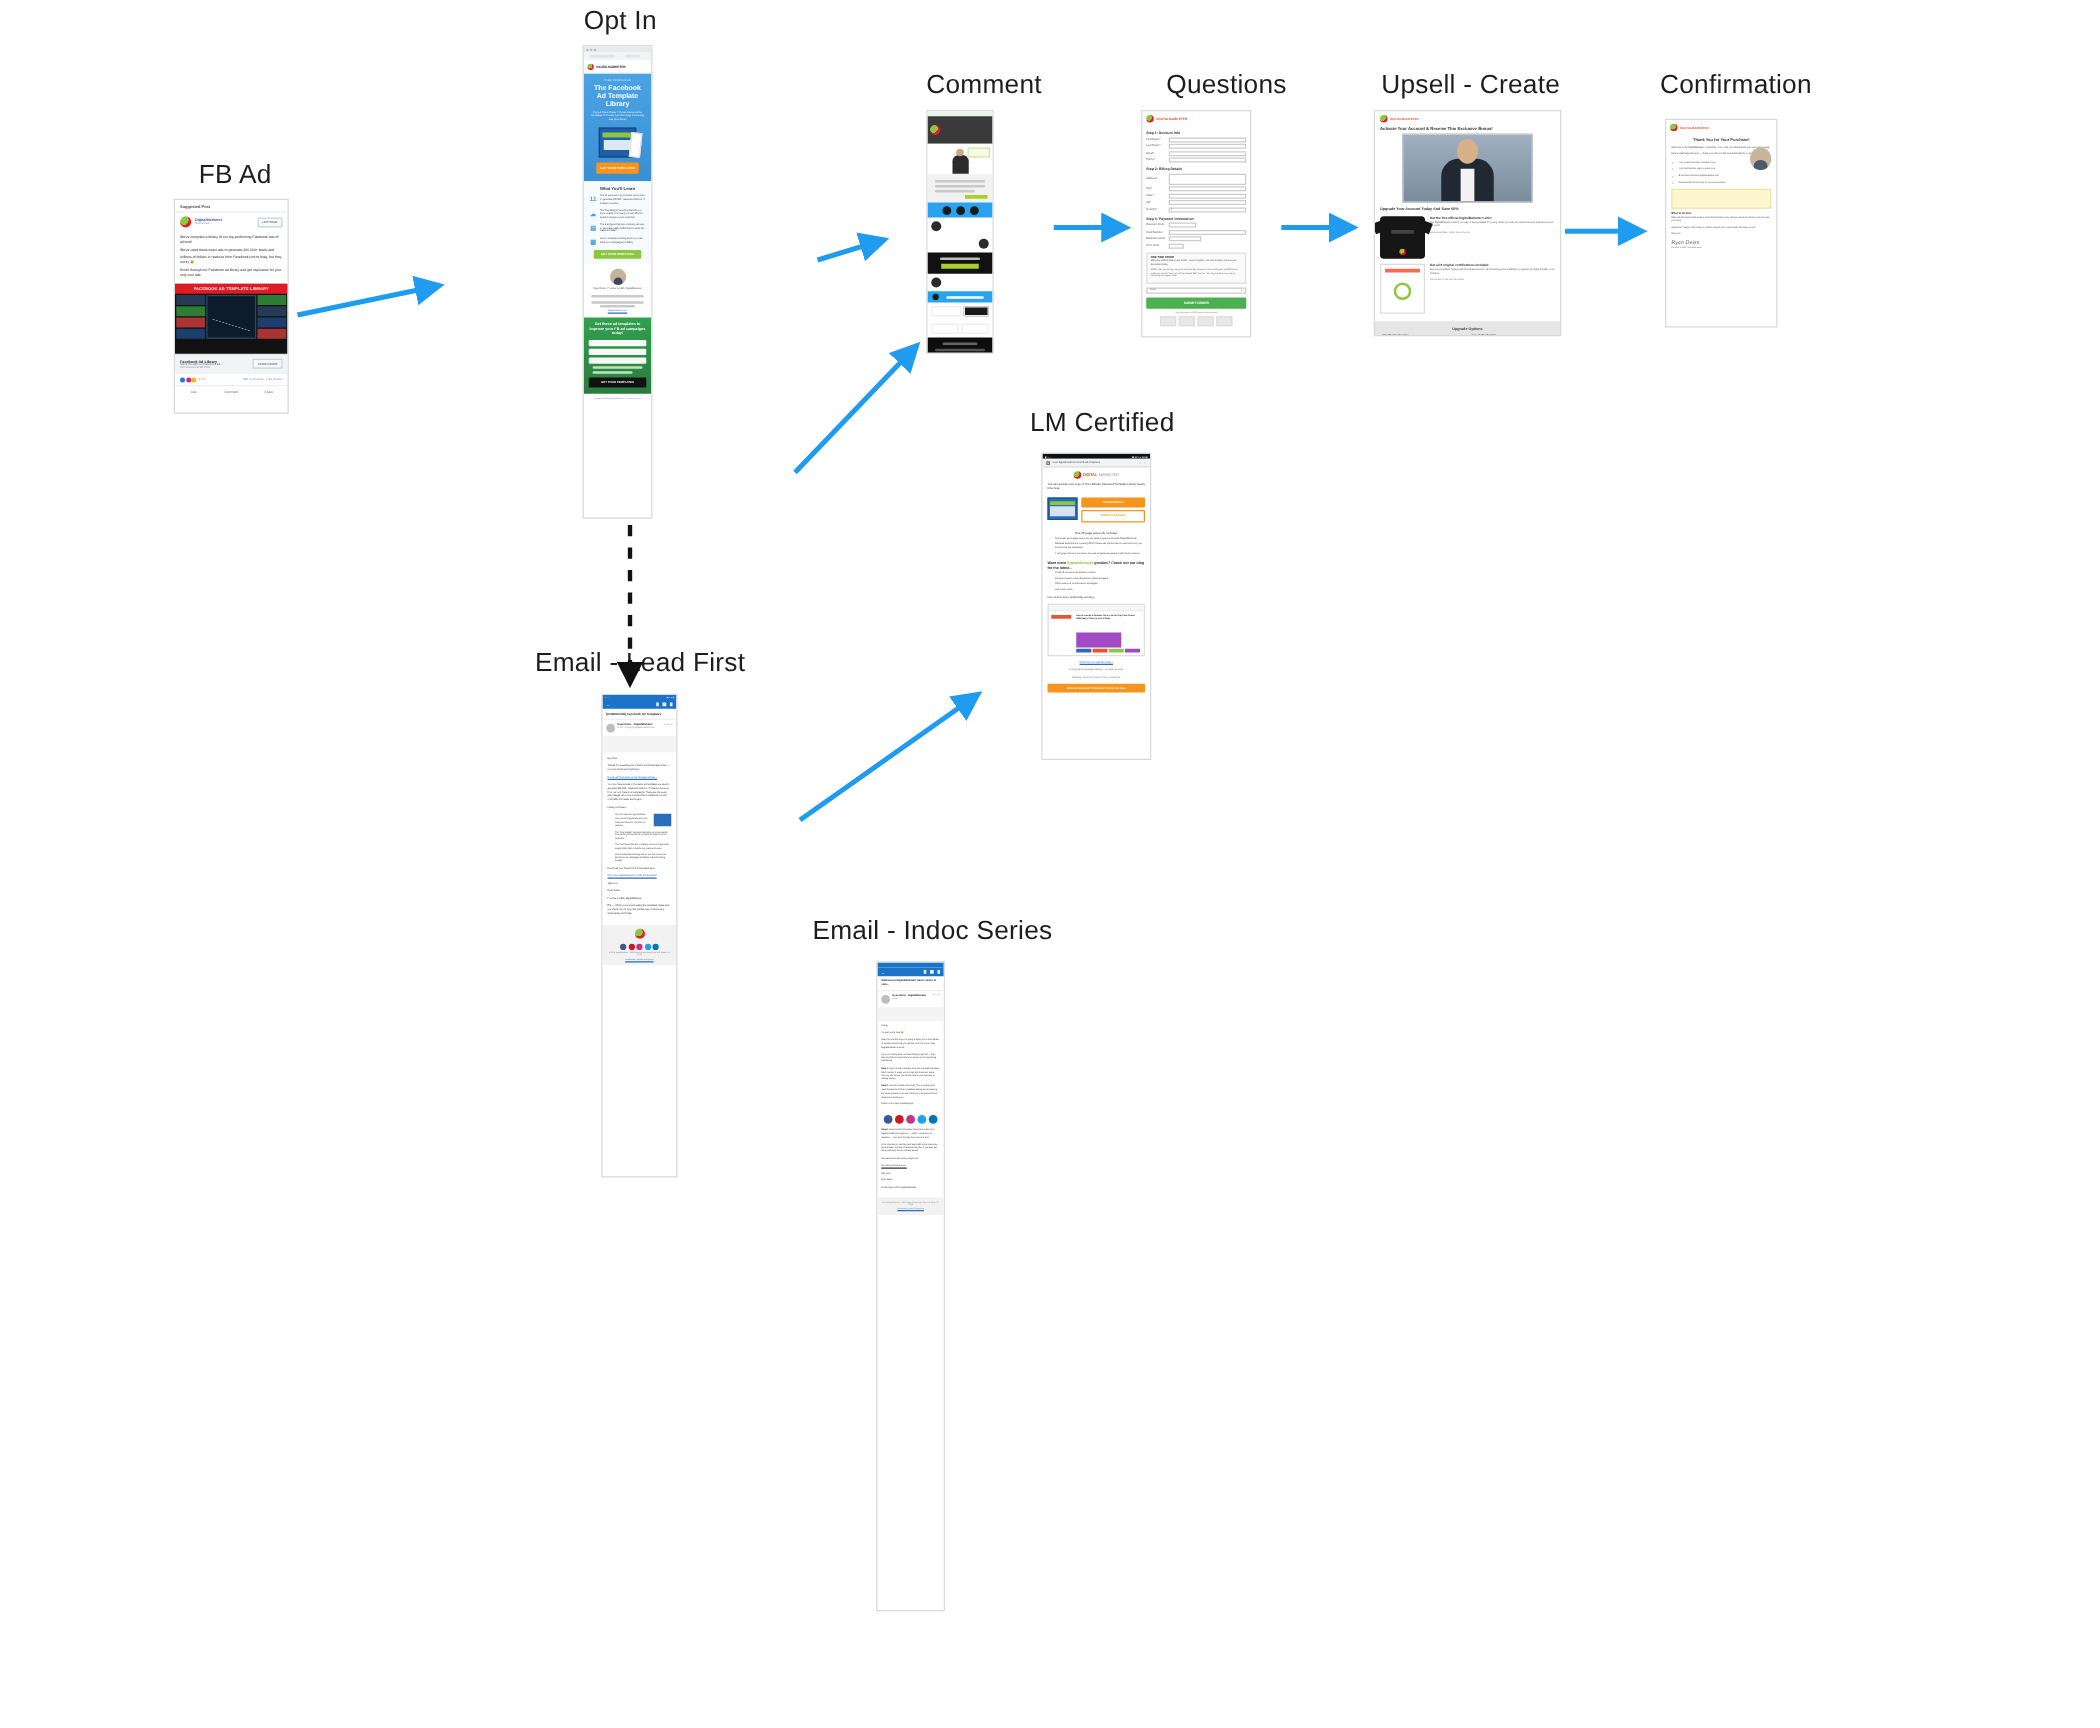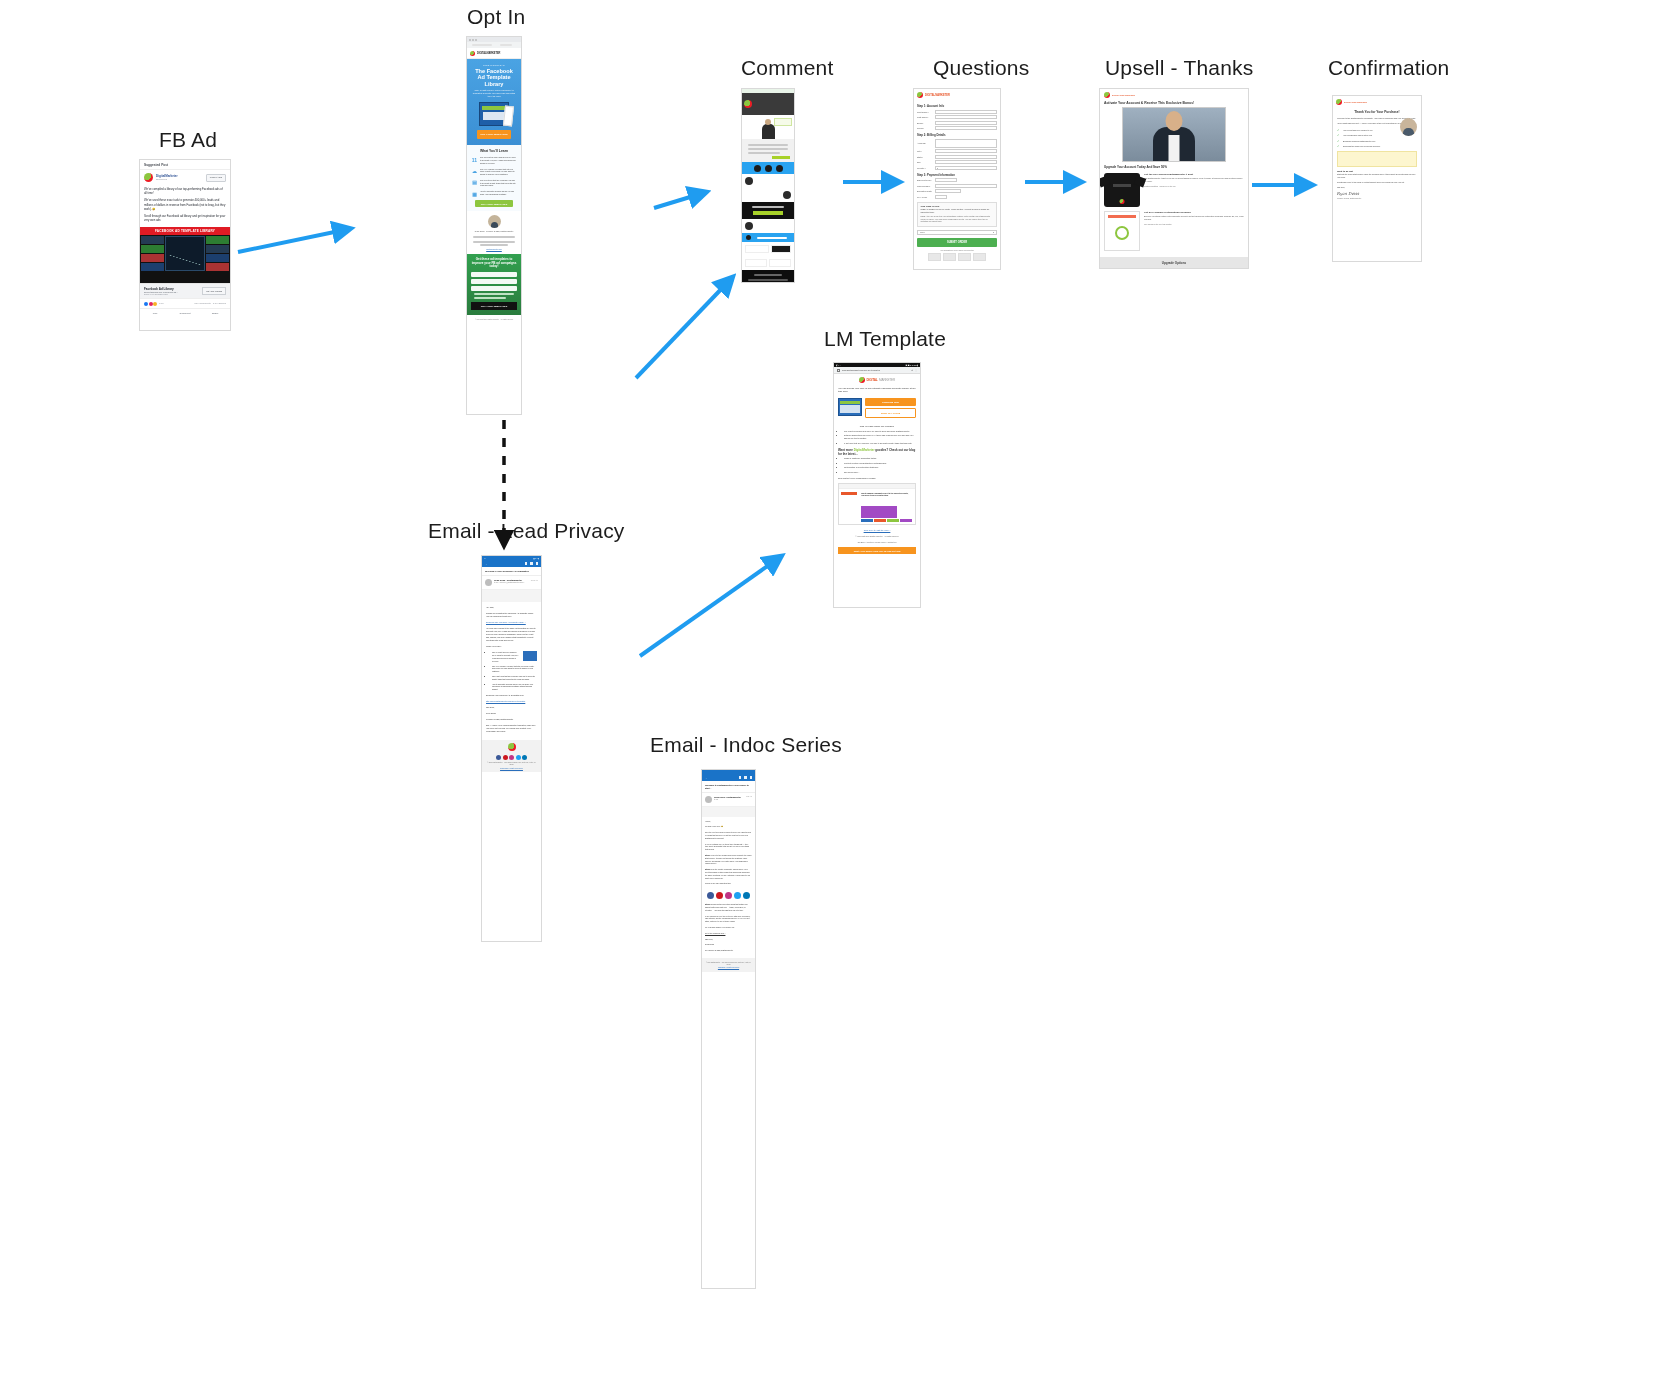--- a/index.html
+++ b/index.html
@@ -270,24 +270,24 @@
 </style>
 </head>
 <body>
 
 <div class="stage">
 
   <div class="stage-label" style="left:159px;top:128px;">FB Ad</div>
   <div class="stage-label" style="left:467px;top:5px;">Opt In</div>
   <div class="stage-label" style="left:741px;top:56px;">Comment</div>
   <div class="stage-label" style="left:933px;top:56px;">Questions</div>
-  <div class="stage-label" style="left:1105px;top:56px;">Upsell - Thanks</div>
+  <div class="stage-label" style="left:1105px;top:56px;">Upsell - Create</div>
   <div class="stage-label" style="left:1328px;top:56px;">Confirmation</div>
-  <div class="stage-label" style="left:824px;top:327px;">LM Template</div>
-  <div class="stage-label" style="left:428px;top:519px;">Email - Lead Privacy</div>
+  <div class="stage-label" style="left:824px;top:327px;">LM Certified</div>
+  <div class="stage-label" style="left:428px;top:519px;">Email - Lead First</div>
   <div class="stage-label" style="left:650px;top:733px;">Email - Indoc Series</div>
 
   <div class="arrow" style="left:236px;top:222px;width:120px;height:36px;">
     <svg width="120" height="36" viewBox="0 0 120 36">
       <defs>
           <marker id="ah" markerWidth="6" markerHeight="6" refX="3" refY="3" orient="auto">
         <path d="M0,0 L6,3 L0,6 z" fill="#1f9cf0"></path>
           </marker>
         </defs>
       <line x1="2" y1="30" x2="108" y2="8" stroke="#1f9cf0" stroke-width="4" marker-end="url(#ah)"></line>

